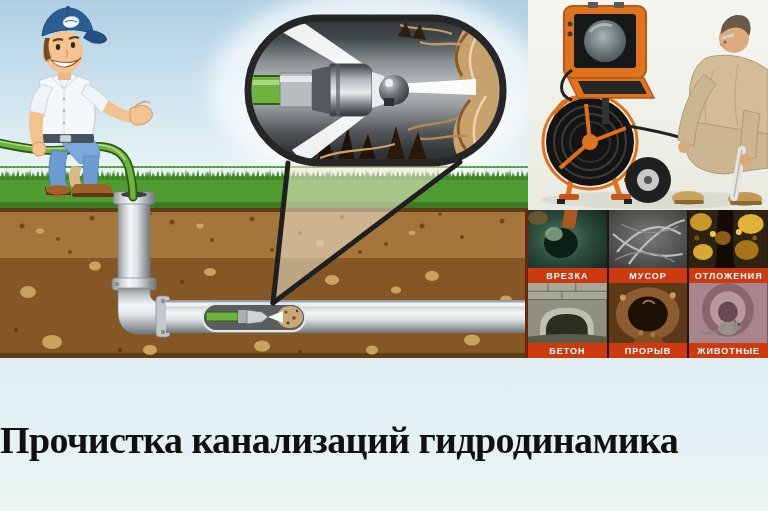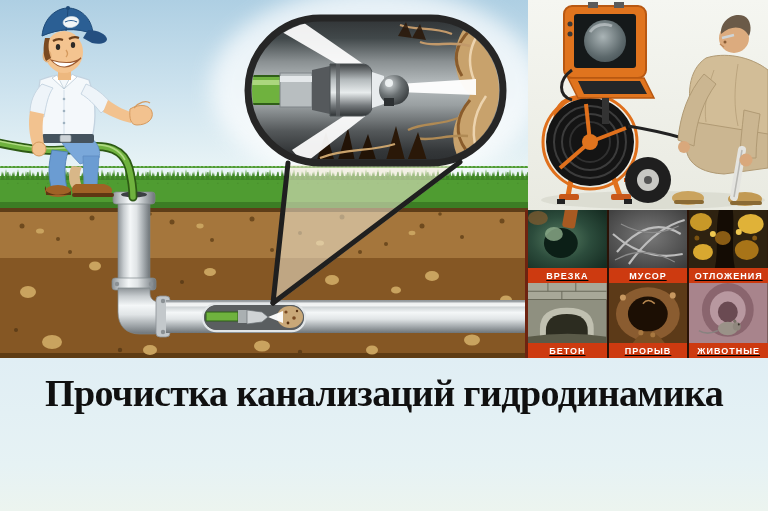--- a/index.html
+++ b/index.html
@@ -8,34 +8,34 @@
     font-family:"Liberation Sans","DejaVu Sans",sans-serif;
     background:#e3f0f5;
   }
   .illustration{position:absolute;left:0;top:0;width:528px;height:358px;}
   .photo-top{position:absolute;left:528px;top:0;width:240px;height:210px;}
   .photo-top svg,.illustration svg{display:block;}
   .defect-grid{
     position:absolute;left:525px;top:210px;width:240px;height:148px;
     border-left:3px solid #6e2310;background:#2a1206;
     display:grid;grid-template-columns:repeat(3,1fr);
-    grid-template-rows:58px 15px 1fr 15px;column-gap:2px;text-decoration:underline;
+    grid-template-rows:58px 15px 1fr 15px;column-gap:2px;
   }
   .cell-photo{overflow:hidden;}
   .cell-photo svg{display:block;width:100%;height:100%;}
   .cell-label{
     background:#cd3a10;color:#fff;
     font-size:9px;font-weight:bold;letter-spacing:1px;
     display:flex;align-items:center;justify-content:center;
     text-transform:uppercase;
   }
   .banner{
     position:absolute;left:0;top:358px;width:768px;height:153px;
     background:linear-gradient(180deg,#e0eef4 0%,#e6f2f4 70%,#ecf4ef 100%);
-    display:flex;flex-direction:column;align-items:center;justify-content:flex-start;
+    display:flex;flex-direction:row;align-items:center;justify-content:flex-start;
     padding-top:10px;box-sizing:border-box;
   }
   .banner-line{
     font-family:"Liberation Serif","DejaVu Serif",serif;
     font-weight:bold;color:#101010;font-size:38px;line-height:50px;
     letter-spacing:-0.6px;white-space:nowrap;text-align:center;
   }
 </style>
 </head>
 <body>

